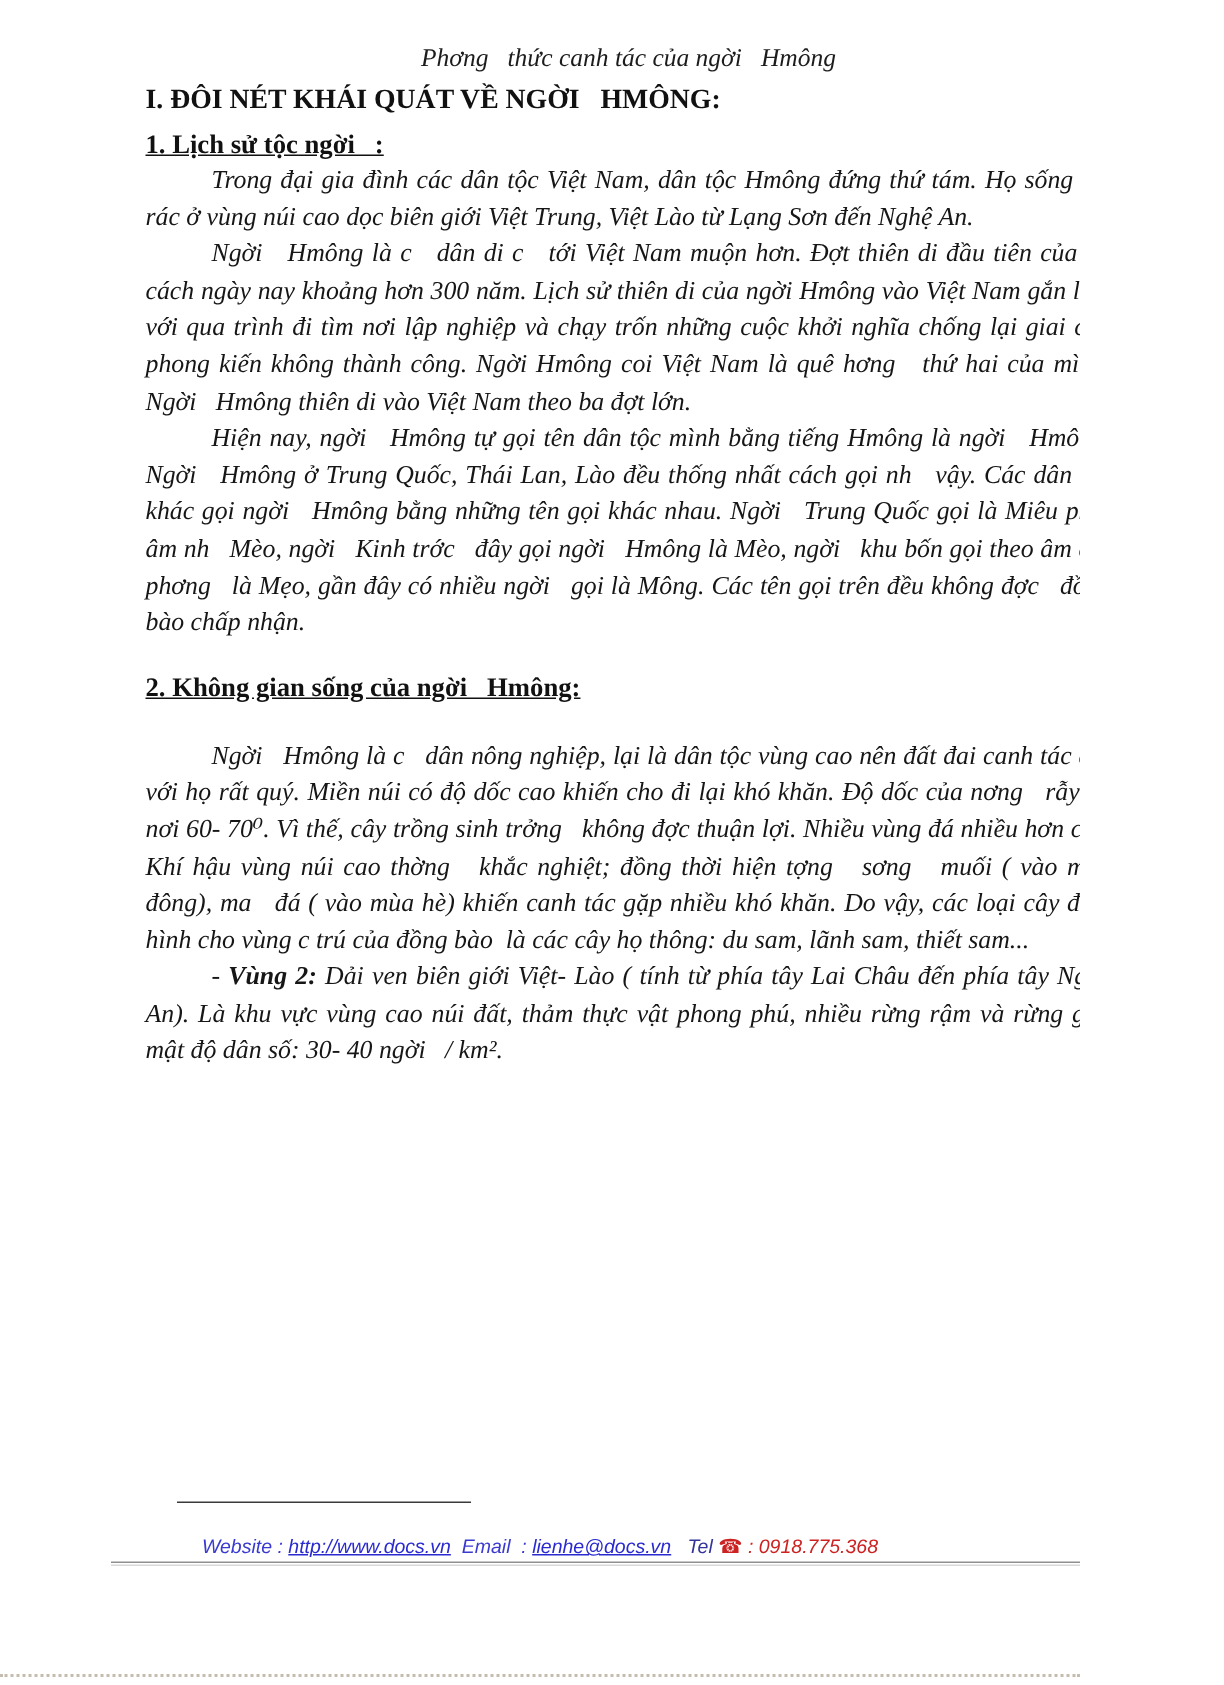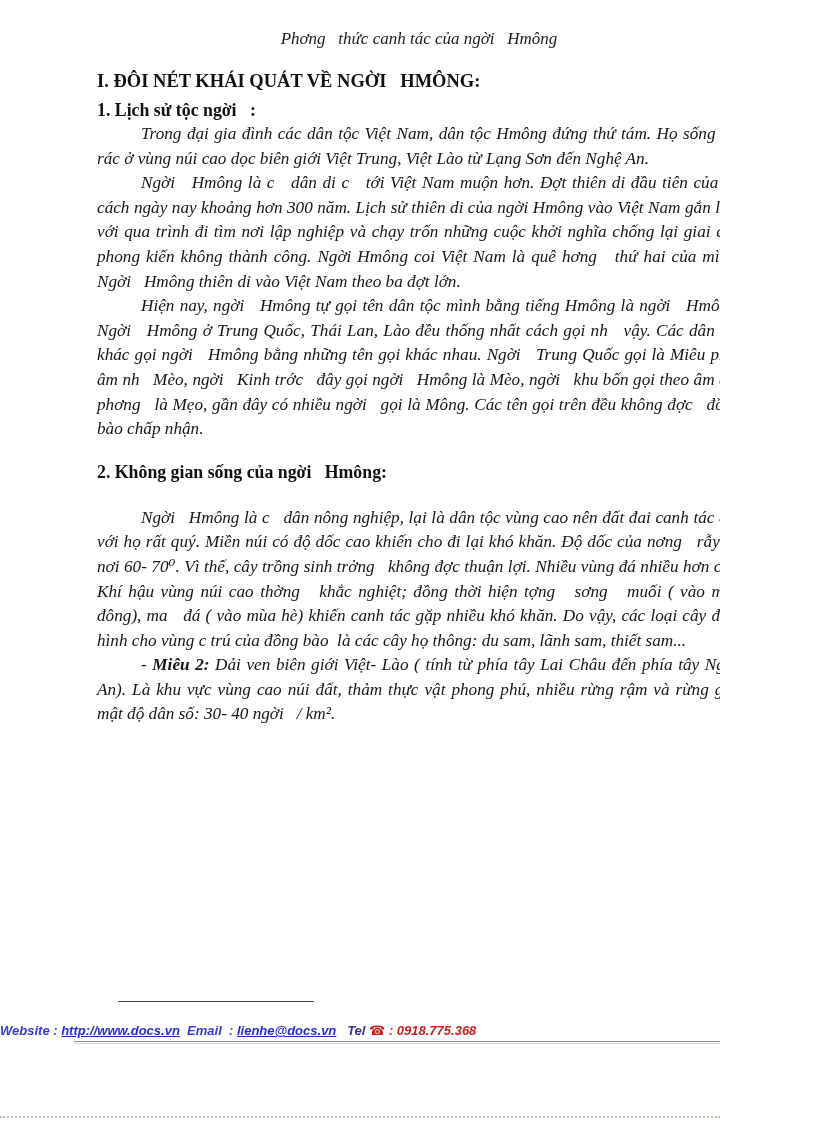--- a/index.html
+++ b/index.html
@@ -23,31 +23,32 @@
     font-style: italic;
     font-size: 17px;
     line-height: 21px;
     white-space: pre-wrap;
     color: #1c1c1c;
   }
   .doc-title {
     font-size: 18.5px;
     font-weight: bold;
     line-height: 24px;
-    margin: 20px 0 0 0;
+    margin: 6px 0 0 0;
     white-space: pre-wrap;
     color: #111;
   }
   .section-heading {
     font-size: 17.8px;
     font-weight: bold;
     line-height: 24px;
     margin: 5px 0 0 0;
     white-space: pre-wrap;
     color: #111;
+    text-decoration: underline;
   }
   .section-heading.s2 {
     margin-top: 18px;
     margin-bottom: 22px;
   }
   p.body {
     margin: 0;
     font-size: 17.2px;
     line-height: 24.6px;
     text-align: justify;
@@ -62,24 +63,24 @@
     left: 118px;
     top: 1001px;
     width: 196px;
     border-top: 1px solid #3a3a3a;
   }
   .doc-footer {
     position: absolute;
     left: 0;
     top: 1023px;
     width: 100%;
-    text-align: left;
+    text-align: center;
     font-family: "Liberation Sans", "DejaVu Sans", sans-serif;
     font-size: 13px;
-    font-weight: bold;
+    font-weight: normal;
     font-style: italic;
     white-space: pre;
   }
   .f-label { color: #3a3ad0; }
   .f-link { color: #2a2ad0; text-decoration: underline; cursor: pointer; }
   .f-tel { color: #333399; }
   .f-red { color: #cc2222; }
   .f-phone-icon { color: #cc2222; font-style: normal; font-size: 13px; }
   .footer-rule {
     position: absolute;
@@ -117,21 +118,21 @@
 
     <p class="body">Hiện nay, ngời   Hmông tự gọi tên dân tộc mình bằng tiếng Hmông là ngời   Hmông. Ngời   Hmông ở Trung Quốc, Thái Lan, Lào đều thống nhất cách gọi nh   vậy. Các dân tộc khác gọi ngời   Hmông bằng những tên gọi khác nhau. Ngời   Trung Quốc gọi là Miêu phát âm nh   Mèo, ngời   Kinh trớc   đây gọi ngời   Hmông là Mèo, ngời   khu bốn gọi theo âm địa phơng   là Mẹo, gần đây có nhiều ngời   gọi là Mông. Các tên gọi trên đều không đợc   đồng bào chấp nhận.</p>
 
 
     <div class="section-heading s2">2. Không gian sống của ngời   Hmông:</div>
 
     <p class="body">Ngời   Hmông là c   dân nông nghiệp, lại là dân tộc vùng cao nên đất đai canh tác đối với họ rất quý. Miền núi có độ dốc cao khiến cho đi lại khó khăn. Độ dốc của nơng   rẫy có nơi 60- 70⁰. Vì thế, cây trồng sinh trởng   không đợc thuận lợi. Nhiều vùng đá nhiều hơn cây. Khí hậu vùng núi cao thờng   khắc nghiệt; đồng thời hiện tợng   sơng   muối ( vào mùa đông), ma   đá ( vào mùa hè) khiến canh tác gặp nhiều khó khăn. Do vậy, các loại cây điển hình cho vùng c trú của đồng bào  là các cây họ thông: du sam, lãnh sam, thiết sam...</p>
 
 
 
-    <p class="body"><span>- </span><b>Miêu 2:</b><span> Dải ven biên giới Việt- Lào ( tính từ phía tây Lai Châu đến phía tây Nghệ An). Là khu vực vùng cao núi đất, thảm thực vật phong phú, nhiều rừng rậm và rừng già, mật độ dân số: 30- 40 ngời   / km².</span></p>
+    <p class="body"><span>- </span><b>Vùng 2:</b><span> Dải ven biên giới Việt- Lào ( tính từ phía tây Lai Châu đến phía tây Nghệ An). Là khu vực vùng cao núi đất, thảm thực vật phong phú, nhiều rừng rậm và rừng già, mật độ dân số: 30- 40 ngời   / km².</span></p>
 
   </div>
 
   <div class="footnote-sep"></div>
 
   <div class="doc-footer"><span class="f-label">Website : </span><span class="f-link">http://www.docs.vn</span><span class="f-label">  Email  : </span><span class="f-link">lienhe@docs.vn</span><span class="f-tel">   Tel </span><span class="f-phone-icon">☎</span><span class="f-red"> : 0918.775.368</span></div>
 
   <div class="footer-rule"></div>
 
   <div class="page-break-dotted"></div>

